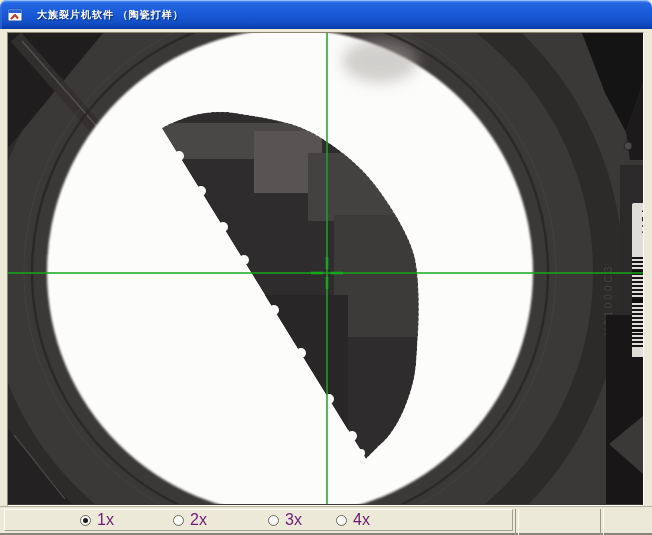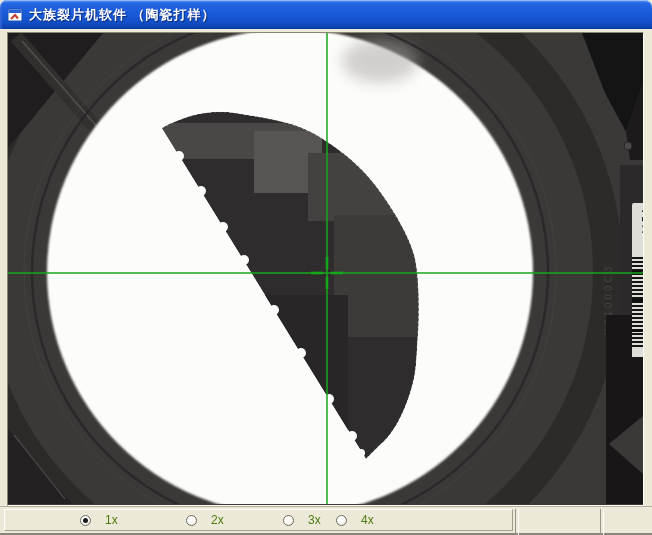--- a/index.html
+++ b/index.html
@@ -11,21 +11,21 @@
   
   .titlebar{
     position:absolute;left:0;top:0;width:652px;height:29px;box-sizing:border-box;
     background:linear-gradient(180deg,#5a94f2 0%,#2465e2 12%,#1a5bda 45%,#134fc6 78%,#0b3fae 96%,#0a3aa4 100%);
     border-radius:7px 7px 0 0;
     box-shadow:inset 0 1px 0 rgba(160,197,255,.85), inset 2px 0 0 rgba(60,110,220,.6);
     display:flex;align-items:center;padding:0 7px;
   }
   .app-icon{width:16px;height:16px;flex:0 0 16px;}
   .title-text{
-    color:#ffffff;font-weight:bold;font-size:13px;margin-left:6px;letter-spacing:1px;
+    color:#ffffff;font-weight:bold;font-size:10px;margin-left:14px;letter-spacing:1px;
     text-shadow:1px 1px 1px rgba(10,30,90,.8);white-space:nowrap;
   }
   
   .viewport{
     position:absolute;left:7px;top:32px;width:637px;height:474px;box-sizing:border-box;
     border-top:1px solid #8a8671;border-left:1px solid #8a8671;
     border-right:1px solid #fffef5;border-bottom:1px solid #fffef5;
     background:#3b3838;
   }
   svg.scene{display:block;width:635px;height:471px;}
@@ -42,32 +42,32 @@
   .groove{
     position:absolute;top:2px;height:26px;width:2px;
     border-left:1px solid #9a9788;border-right:1px solid #fffef8;
   }
   .groove.g1{left:515px;}
   .groove.g2{left:600px;}
   .radio-item{
     position:absolute;top:50%;transform:translateY(-50%);
     display:flex;align-items:center;gap:6px;cursor:default;
   }
-  .radio-item.r1{left:75px}.radio-item.r2{left:181px}.radio-item.r3{left:278px}.radio-item.r4{left:331px}
+  .radio-item.r1{left:75px}.radio-item.r2{left:168px}.radio-item.r3{left:263px}.radio-item.r4{left:331px}
   .radio-circle{
     width:11px;height:11px;box-sizing:border-box;border-radius:50%;
     border:1px solid #6f6d5e;
     background:radial-gradient(circle at 35% 30%,#ffffff 50%,#d9d6c6 100%);
     position:relative;flex:0 0 11px;
   }
   .radio-circle.checked::after{
     content:"";position:absolute;left:2px;top:2px;width:5px;height:5px;border-radius:50%;
     background:#1b1b1b;
   }
-  .radio-label{font-size:12px;color:#4d7c0f;line-height:1;margin-left:8px;}
+  .radio-label{font-size:16px;color:#701a75;line-height:1;}
 </style>
 </head>
 <body>
 
 <div class="titlebar">
   <svg class="app-icon" viewBox="0 0 16 16">
     <rect x="1" y="2" width="14" height="12" rx="1.5" fill="#ffffff" stroke="#1c4faa" stroke-width="1"></rect>
     <rect x="1.5" y="2.5" width="13" height="3.5" fill="#2a62d8"></rect>
     <path d="M4 12 L8 8 L11 11.5" stroke="#c43a2a" stroke-width="2" fill="none"></path>
   </svg>

